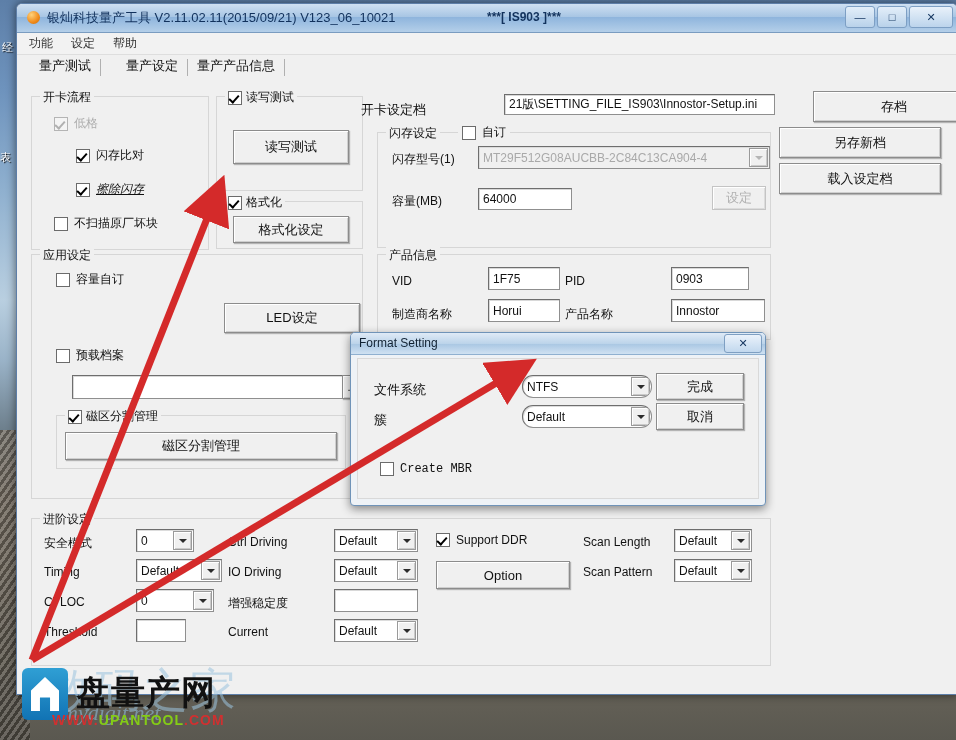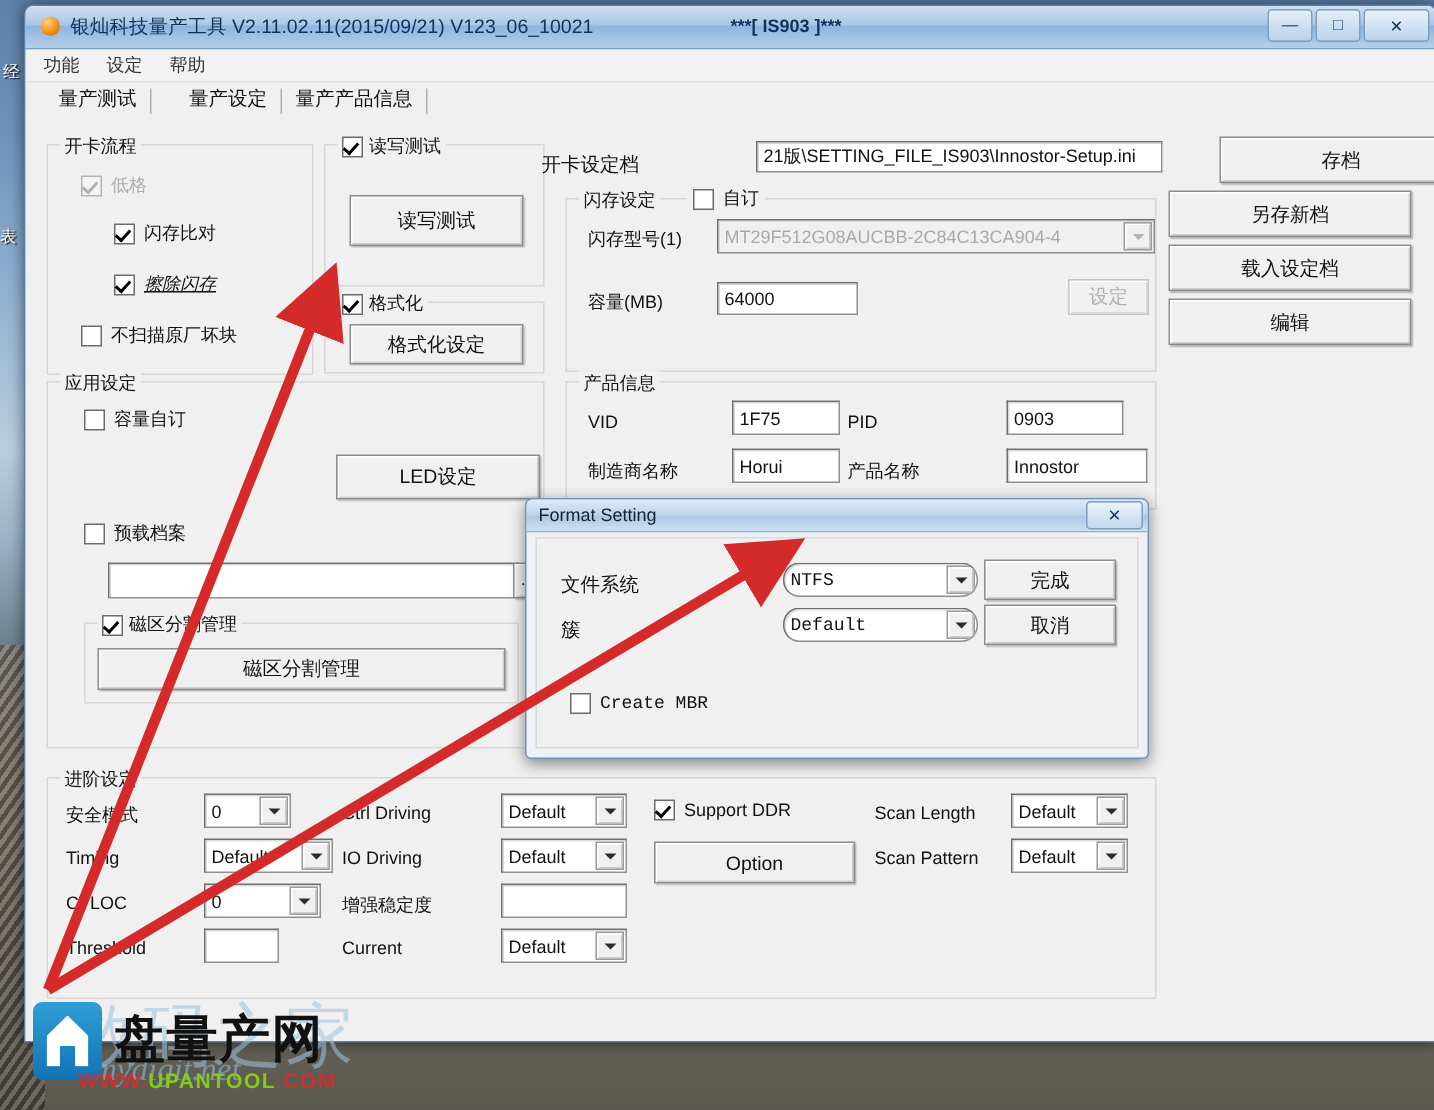--- a/index.html
+++ b/index.html
@@ -94,21 +94,21 @@
     border-top-color:#6e6e6e;border-left-color:#6e6e6e;
     box-shadow:inset 1px 1px 0 #d8d8d8;
     font-size:12px;color:#111;display:flex;align-items:center;padding-left:4px;
     font-family:"Liberation Sans",sans-serif;overflow:hidden;white-space:nowrap;}
 
   
   .combo{position:absolute;background:#fff;border:1px solid #8f8f8f;
     border-top-color:#6e6e6e;border-left-color:#6e6e6e;
     display:flex;align-items:center;font-size:12px;color:#111;padding-left:4px;
     box-shadow:inset 1px 1px 0 #dcdcdc;overflow:hidden;white-space:nowrap;}
-  .combo.mono{font-family:Liberation Mono, monospace;border-radius:11px;}
+  .combo.mono{font-family:Liberation Sans, sans-serif;border-radius:11px;}
   .combo .arrow{position:absolute;right:1px;top:1px;bottom:1px;width:17px;background:#f0f0f0;
     border:1px solid #9a9a9a;box-shadow:inset 1px 1px 0 #fff,inset -1px -1px 0 #cacaca;
     display:flex;align-items:center;justify-content:center;}
   .combo .arrow i{display:block;width:0;height:0;border-left:4px solid transparent;border-right:4px solid transparent;
     border-top:4px solid #2b2b2b;}
   .combo.dis{background:#f0f0f0;color:#a9a9a9;}
   .combo.dis .arrow i{border-top-color:#b5b5b5;}
 
   
   #dlg{position:absolute;left:350px;top:332px;width:414px;height:172px;
@@ -232,21 +232,20 @@
           </span>
       </div>
       <div class="lbl" style="left:14px;top:60px;">容量(MB)</div>
       <div class="inp" style="left:100px;top:55px;width:88px;height:20px;">64000</div>
       <div class="btn dis" style="left:334px;top:53px;width:52px;height:22px;">设定</div>
     </div>
 
     <div class="btn" style="left:796px;top:15px;width:160px;height:29px;">存档</div>
     <div class="btn" style="left:762px;top:51px;width:160px;height:29px;">另存新档</div>
     <div class="btn" style="left:762px;top:87px;width:160px;height:29px;">载入设定档</div>
-    <div class="btn" style="left:762px;top:123px;width:160px;height:29px;">编辑</div>
 
     <div class="gb" style="left:14px;top:178px;width:330px;height:243px;">
       <div class="gbtitle">应用设定</div>
       <div class="cbrow" style="left:24px;top:16px;">
         <span class="cb"></span>
         <span>容量自订</span>
       </div>
       <div class="btn" style="left:192px;top:48px;width:134px;height:28px;">LED设定</div>
       <div class="cbrow" style="left:24px;top:92px;">
         <span class="cb"></span>

